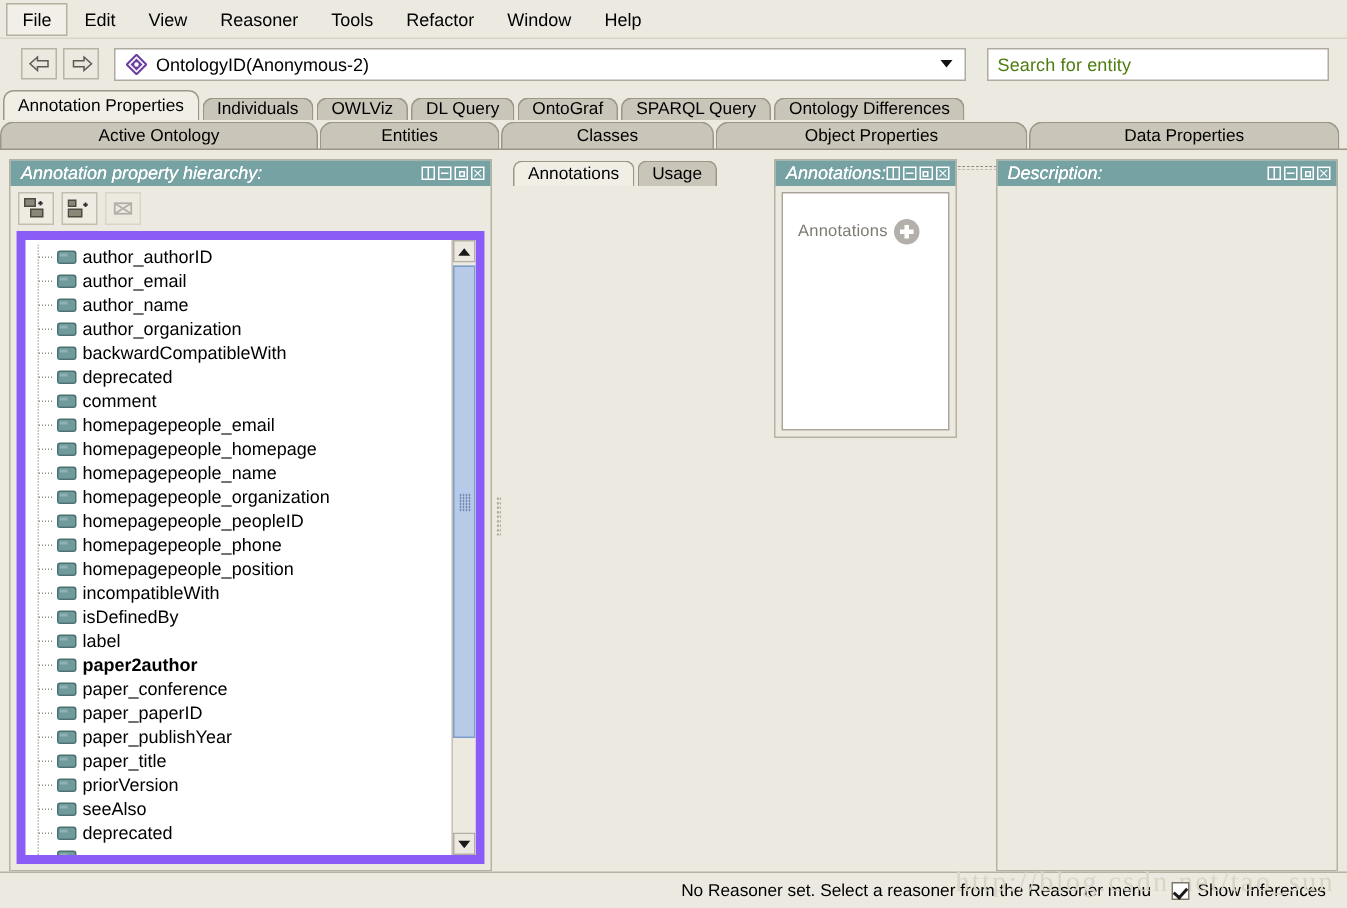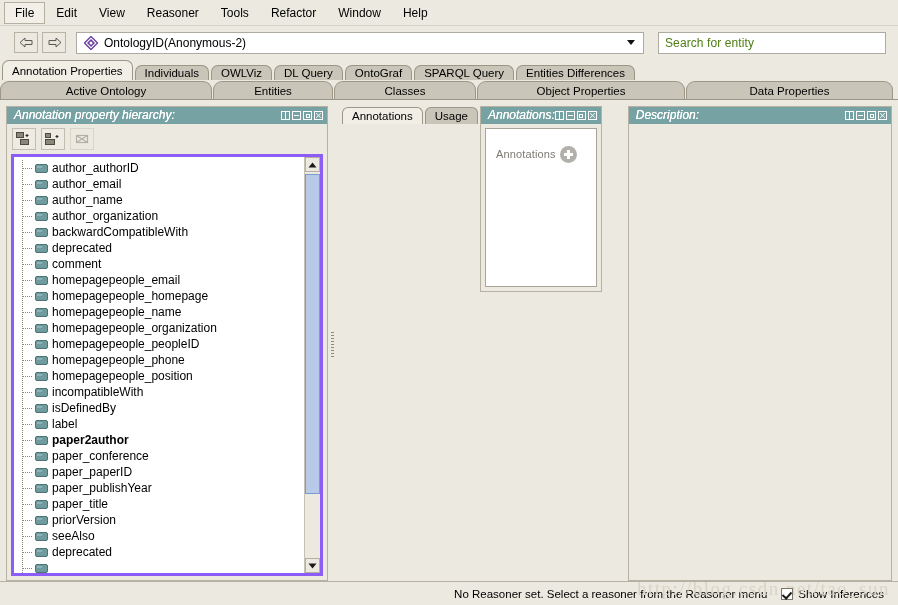--- a/index.html
+++ b/index.html
@@ -211,21 +211,21 @@
     background: #eeebe3;
     display: flex; align-items: center; justify-content: center;
     cursor: pointer;
   }
   .tbtn.disabled { opacity: .45; }
 
   
   .tree-wrap {
     flex: 1;
     margin: 0 4px 4px 4px;
-    border: 3px solid #8b5cf6;
+    border: 6px solid #8b5cf6;
     background: #fff;
     display: flex;
     min-height: 0;
     overflow: hidden;
   }
   .tree {
     flex: 1;
     overflow: hidden;
     padding: 3px 0 0 0;
     position: relative;
@@ -314,21 +314,21 @@
     display: flex; align-items: center;
     border: 1px solid #9c9687;
     border-bottom: none;
     border-radius: 6px 6px 0 0;
     background: #c9c5b8;
     margin-right: 2px;
     cursor: pointer;
   }
   .itab.active { background: #f1eee6; }
 
-  .top-panel { flex: none; height: 186px; margin-top: 0; }
+  .top-panel { flex: none; height: 186px; margin-top: 0; margin-left: 36px; }
   .splitter-h {
     height: 10px; flex: none;
     display: flex; align-items: center; justify-content: center;
   }
   .splitter-dots-h {
     width: 26px; height: 3px;
     background-image: radial-gradient(#8d8878 0.6px, transparent 0.7px);
     background-size: 3px 2px;
   }
   .bottom-panel { flex: 1; min-height: 0; }
@@ -448,21 +448,21 @@
     </div>
   </div>
 
   <div class="tabrow">
     <div class="tab active">Annotation Properties</div>
     <div class="tab">Individuals</div>
     <div class="tab">OWLViz</div>
     <div class="tab">DL Query</div>
     <div class="tab">OntoGraf</div>
     <div class="tab">SPARQL Query</div>
-    <div class="tab">Entities Differences</div>
+    <div class="tab">Ontology Differences</div>
   </div>
 
   <div class="tabrow row2">
     <div class="tab" style="width:212px">Active Ontology</div>
     <div class="tab" style="width:120px">Entities</div>
     <div class="tab" style="width:142px">Classes</div>
     <div class="tab" style="width:208px">Object Properties</div>
     <div class="tab" style="width:207px">Data Properties</div>
     <div class="tab-underline"></div>
   </div>

